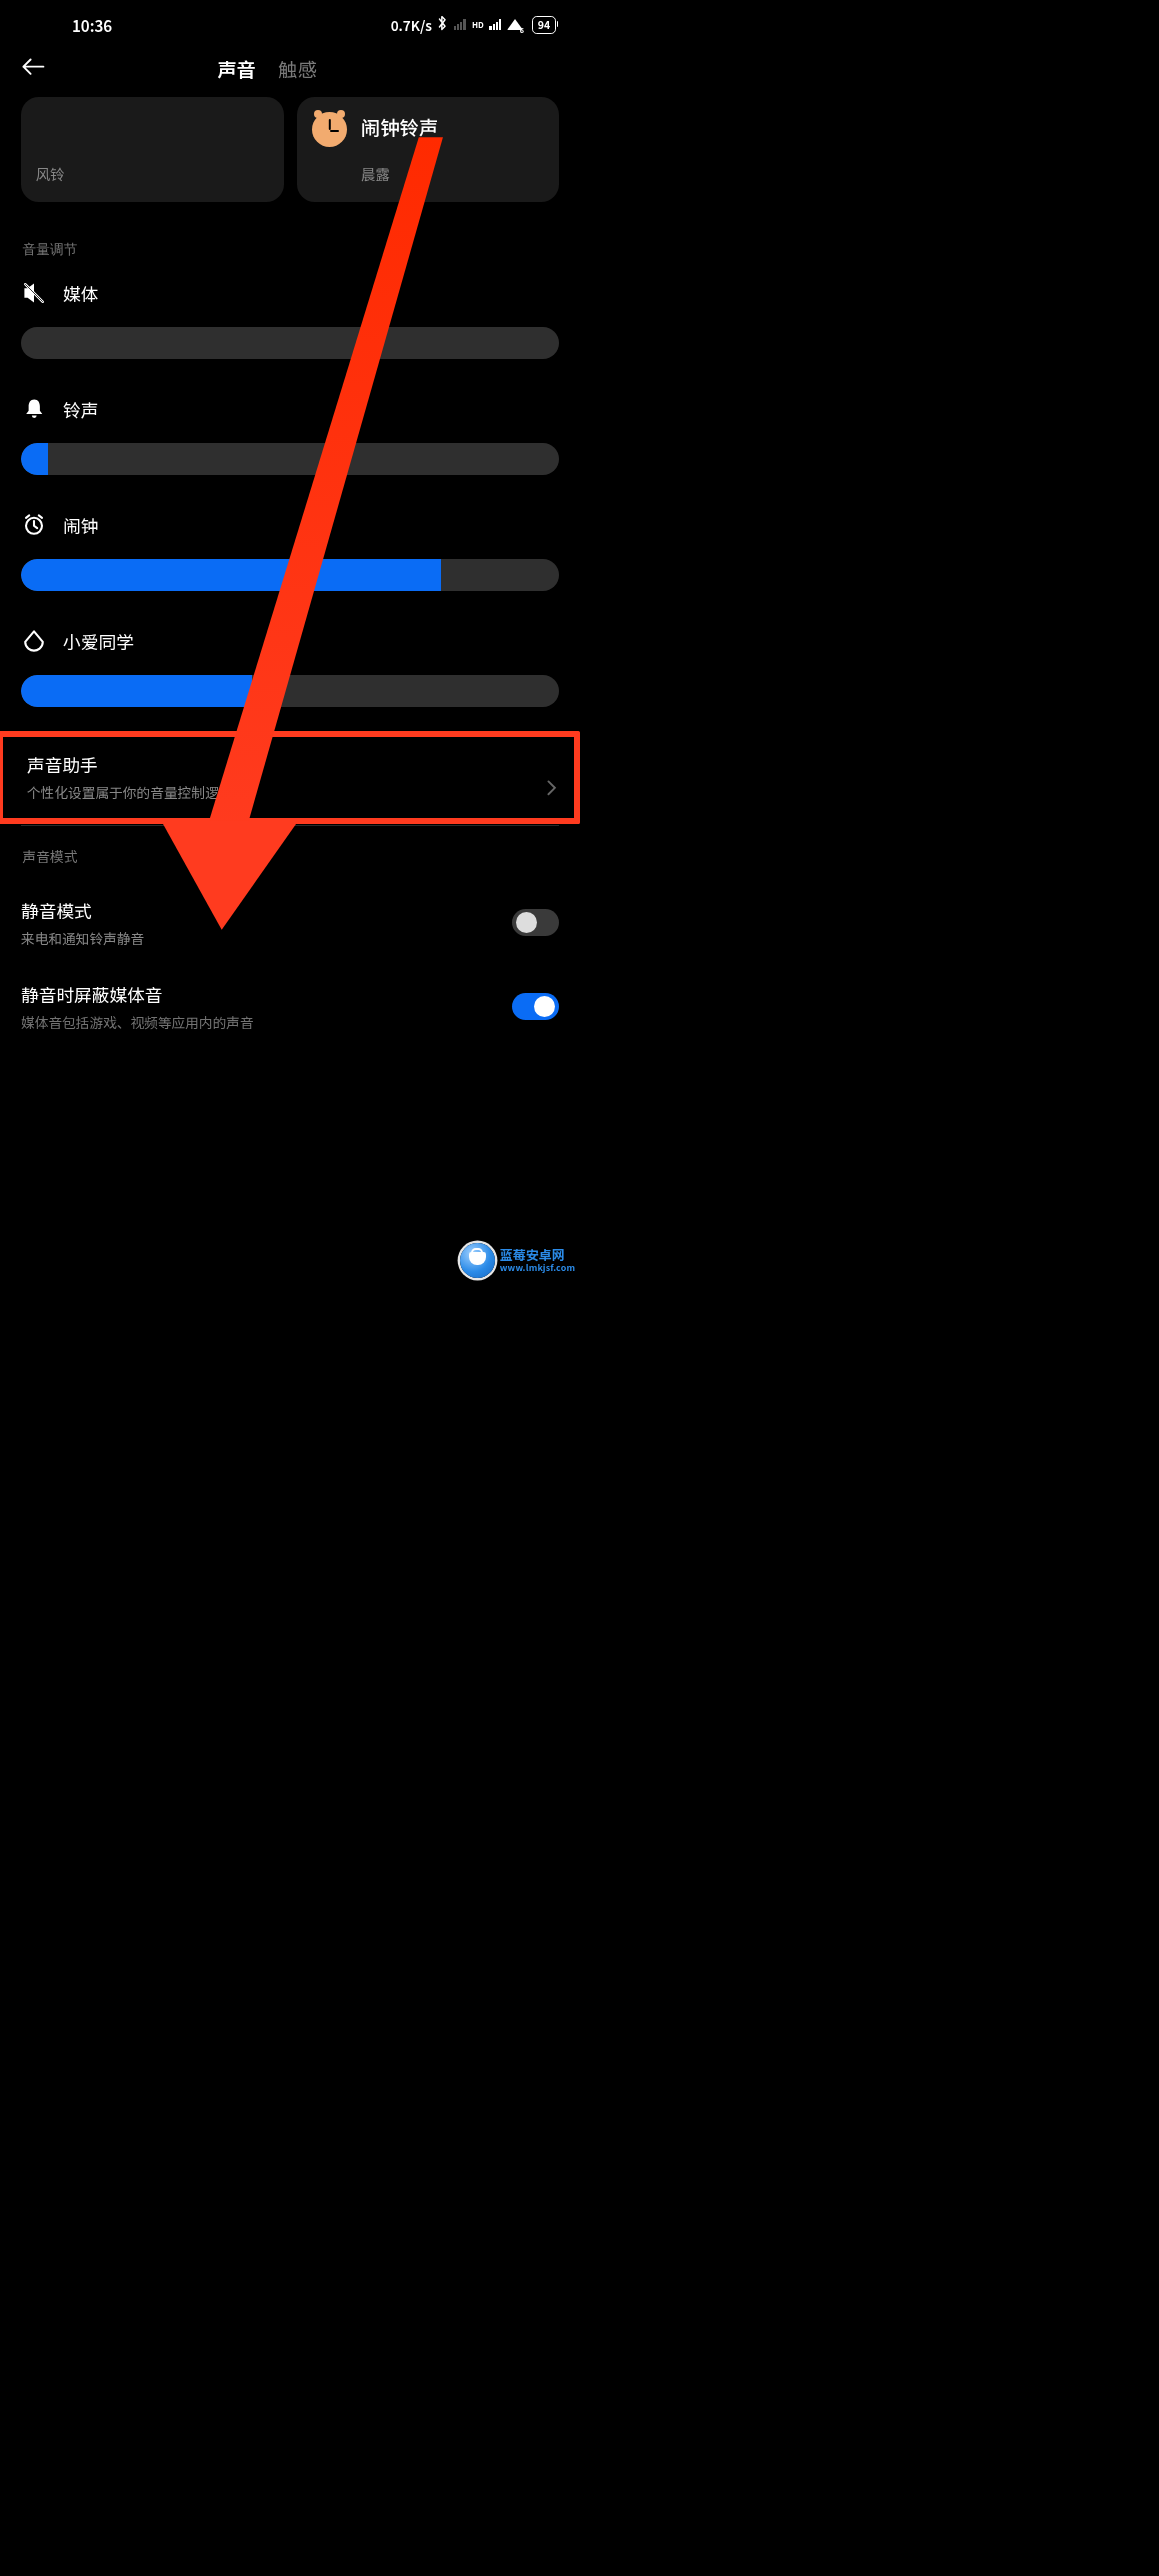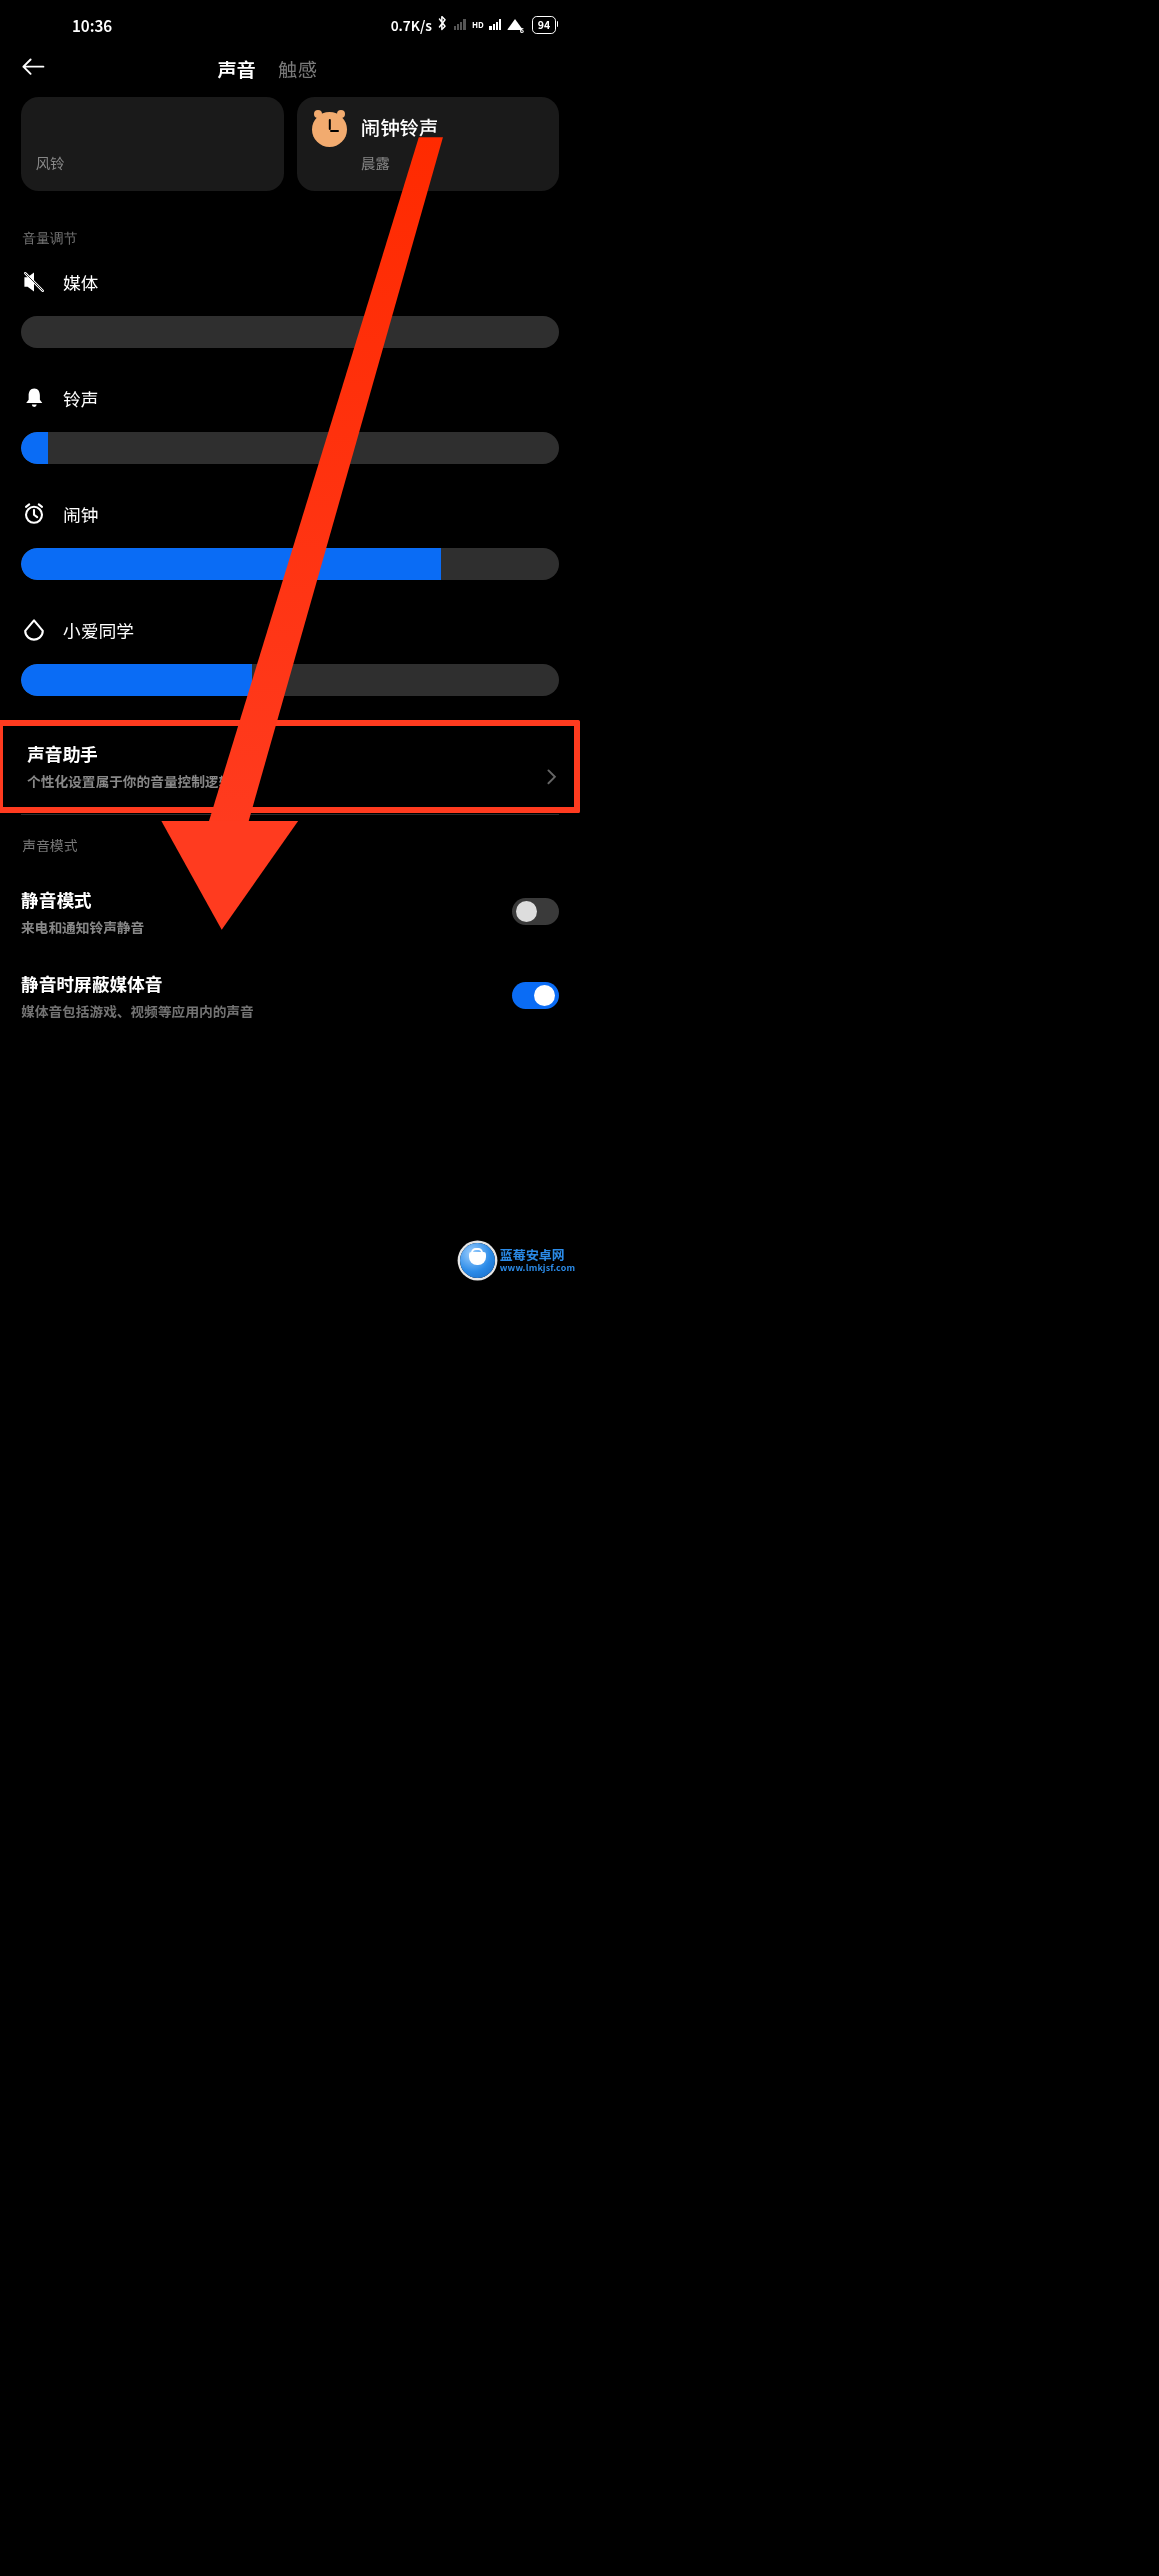--- a/index.html
+++ b/index.html
@@ -126,21 +126,21 @@
       position:relative; display:flex;align-items:center;justify-content:center;
     }
     .clock-emoji::before,.clock-emoji::after{
       content:"";position:absolute;background:#f2ab6f;width:8px;height:8px;border-radius:50%;
     }
     .clock-emoji::before{top:-2.4px;left:1.6px;}
     .clock-emoji::after{top:-2.4px;right:1.6px;}
     .clock-hand{position:absolute;width:2.4px;height:11.3px;background:#000;top:6.4px;left:50%;transform:translateX(-50%);border-radius:1.6px;}
     .clock-hand2{position:absolute;width:9.7px;height:2.4px;background:#000;top:17.7px;left:50%;border-radius:1.6px;}
     .card-text .title { font-size: 19.3px; color: #fff; font-weight: 500; }
-    .card-text .sub { font-size: 14.5px; color: #888; margin-top: 11px; }
+    .card-text .sub { font-size: 14.5px; color: #888; margin-top: 22px; }
     
     .section-header {
       color: #777;
       font-size: 13.7px;
       margin: 39px 0 21px 1.6px;
       font-family: Liberation Mono, monospace;
     }
     
     .vol-row { margin-bottom: 37px; }
     .vol-label {
@@ -167,21 +167,20 @@
       height: 100%;
       background: #0a6cf5;
       border-radius: 16px 0 0 16px;
     }
     
     .setting-row {
       padding: 16px 0 17.7px;
       display: flex;
       align-items: center;
       justify-content: space-between;
-      font-weight: bold;
     }
     .setting-text .title { font-size: 17.7px; }
     .setting-text .sub { font-size: 13.7px; color: #888; margin-top: 4.8px; }
     .chevron { color: #666; }
     .highlight-box {
       border: 6.4px solid #ff3b1f;
       border-radius: 1.6px;
       margin: 0 -21px 0 -24px;
       padding: 8px 21px 8px 24px;
     }

